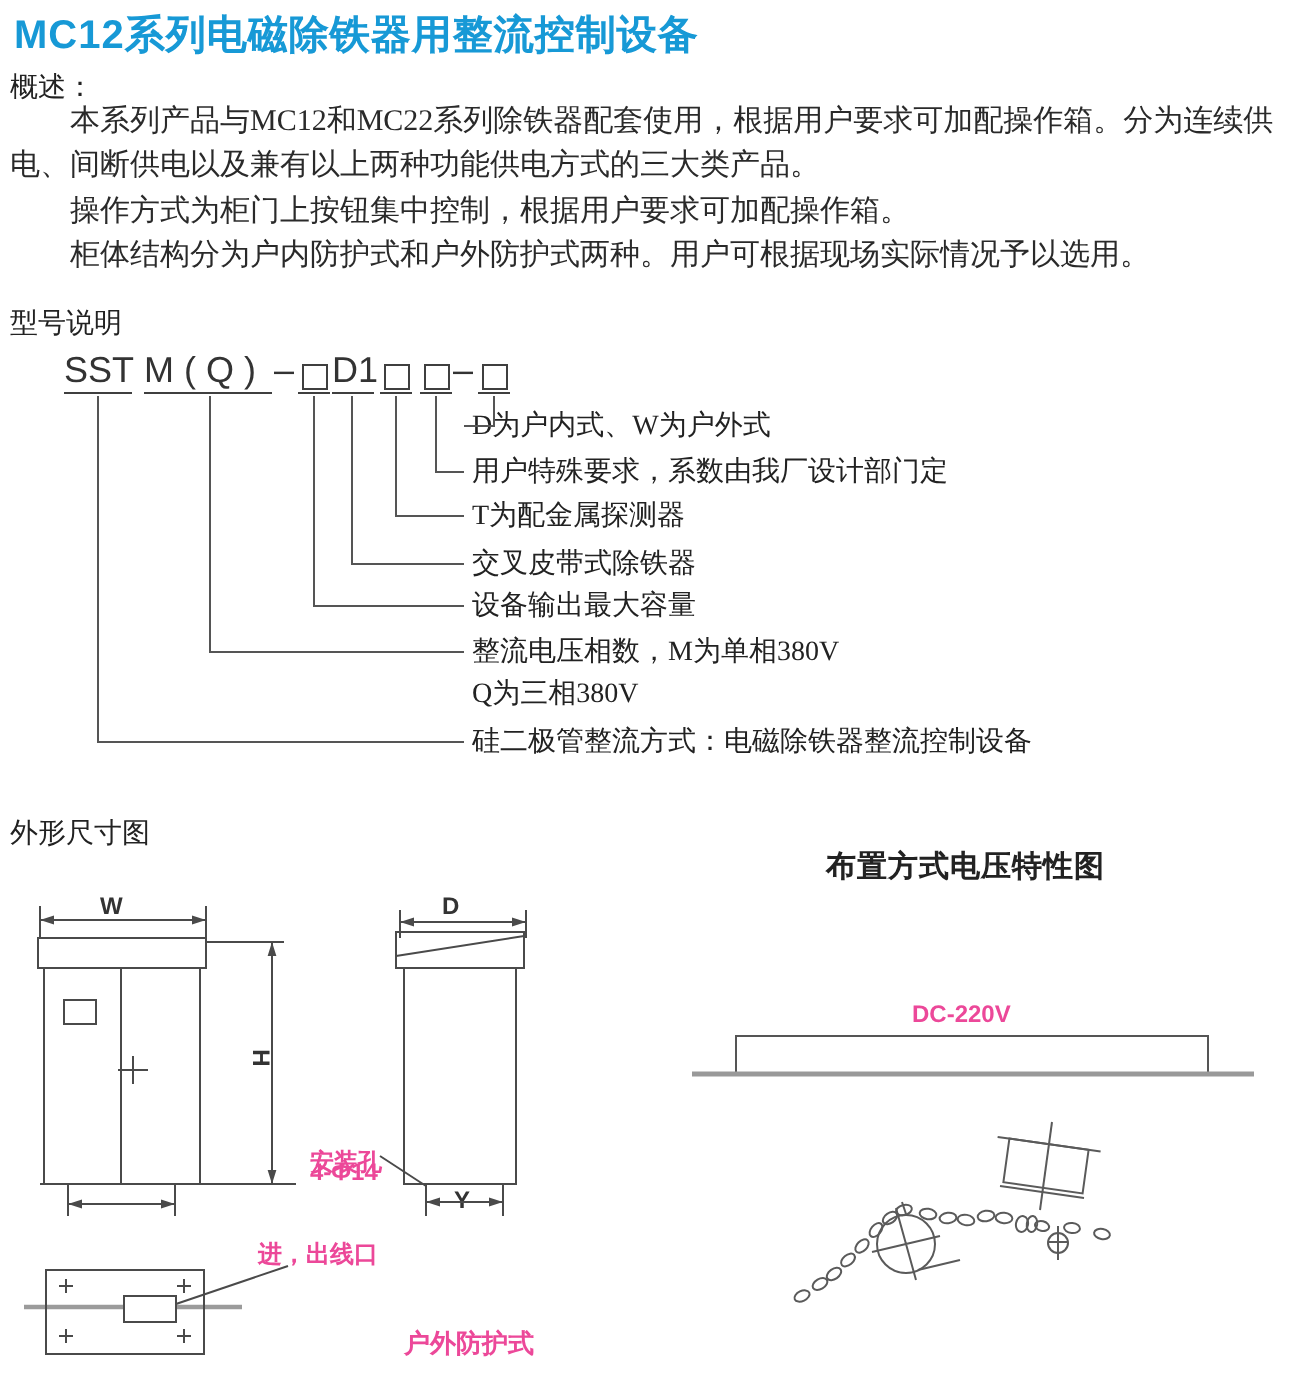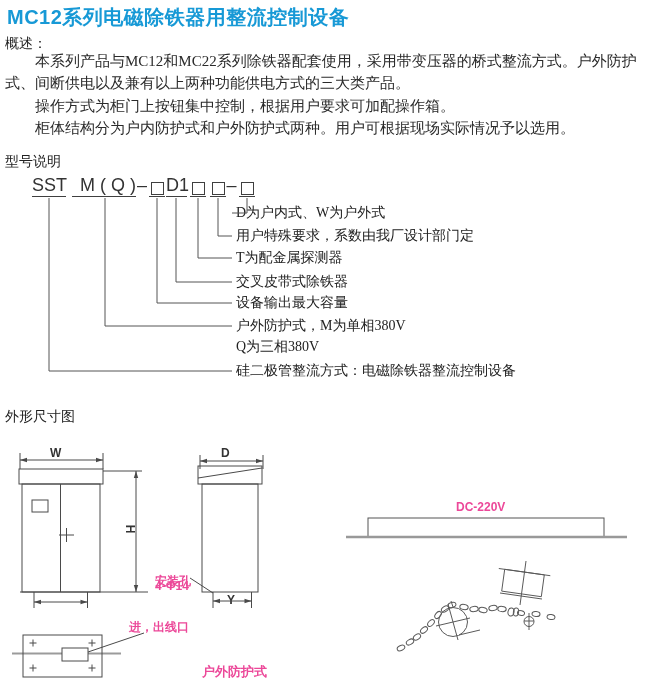--- a/index.html
+++ b/index.html
@@ -7,21 +7,21 @@
         font-family:"Liberation Sans",sans-serif;}
   .abs{position:absolute;}
   .page-title{left:7px;top:4px;font-size:20px;font-weight:bold;color:#1799d6;
               letter-spacing:.5px;white-space:nowrap;}
   .sec-head{font-size:14px;color:#222;font-weight:500;white-space:nowrap;}
   .paras{left:5px;top:50px;width:638px;}
   .paras p{margin:0;text-indent:2em;font-family:"Liberation Serif",serif;
            font-size:15px;line-height:22.4px;color:#2a2a2a;}
   
   .mseg{position:absolute;top:175px;height:21px;border-bottom:1px solid #3f3f3f;
-        font-size:18px;line-height:21px;color:#333;text-align:right;white-space:nowrap;}
+        font-size:18px;line-height:21px;color:#333;text-align:left;white-space:nowrap;}
   .mdash{position:absolute;top:175px;height:21px;font-size:18px;line-height:21px;
          color:#333;text-align:center;}
   .mboxwrap{position:absolute;top:180px;height:16px;border-bottom:1px solid #3f3f3f;
             display:flex;justify-content:center;align-items:flex-start;}
   .mbox{width:11px;height:11px;border:1.5px solid #3f3f3f;margin-top:2px;background:#fff;}
   .tree-label{position:absolute;left:236px;font-family:"Liberation Serif",serif;
               font-size:14px;color:#222;white-space:nowrap;}
   .dim-letter{position:absolute;font-size:12px;font-weight:bold;color:#333;}
   .bold-label{position:absolute;font-size:12px;font-weight:bold;color:#ec4899;white-space:nowrap;}
   .rot90{transform:rotate(90deg);transform-origin:center;}
@@ -31,21 +31,21 @@
   svg.lineart{position:absolute;left:0;top:0;pointer-events:none;}
 </style>
 </head>
 <body>
 
 <div class="page">
 
   <div class="abs page-title">MC12系列电磁除铁器用整流控制设备</div>
   <div class="abs sec-head" style="left:5px;top:35px;">概述：</div>
   <div class="abs paras">
-    <p>本系列产品与MC12和MC22系列除铁器配套使用，采用带变压器的桥式整流方式。户外防护式、间断供电以及兼有以上两种功能供电方式的三大类产品。</p>
+    <p>本系列产品与MC12和MC22系列除铁器配套使用，根据用户要求可加配操作箱。分为连续供电、间断供电以及兼有以上两种功能供电方式的三大类产品。</p>
     <p>操作方式为柜门上按钮集中控制，根据用户要求可加配操作箱。</p>
     <p>柜体结构分为户内防护式和户外防护式两种。用户可根据现场实际情况予以选用。</p>
   </div>
 
   <div class="abs sec-head" style="left:5px;top:153px;">型号说明</div>
 
   <div class="mseg" style="left:32px;width:34px;">SST</div>
   <div class="mseg" style="left:72px;width:64px;">M ( Q )</div>
   <div class="mdash" style="left:137px;width:10px;">–</div>
   <div class="mboxwrap" style="left:149px;width:16px;">
@@ -61,25 +61,26 @@
   <div class="mdash" style="left:226px;width:11px;">–</div>
   <div class="mboxwrap" style="left:239px;width:16px;">
     <span class="mbox"></span>
     </div>
 
   <div class="tree-label" style="top:204px;">D为户内式、W为户外式</div>
   <div class="tree-label" style="top:227px;">用户特殊要求，系数由我厂设计部门定</div>
   <div class="tree-label" style="top:249px;">T为配金属探测器</div>
   <div class="tree-label" style="top:294px;">设备输出最大容量</div>
   <div class="tree-label" style="top:273px;">交叉皮带式除铁器</div>
-  <div class="tree-label" style="top:317px;">户外防护式，M为单相380V</div>
+  <div class="tree-label" style="top:317px;">整流电压相数，M为单相380V</div>
   <div class="tree-label" style="top:338px;">Q为三相380V</div>
   <div class="tree-label" style="top:362px;">硅二极管整流方式：电磁除铁器整流控制设备</div>
 
   <div class="abs sec-head" style="left:5px;top:408px;">外形尺寸图</div>
+  <div class="abs chart-head">布置方式电压特性图</div>
 
   <div class="dim-letter" style="left:50px;top:446px;">W</div>
   <div class="dim-letter rot90" style="left:126px;top:522px;">H</div>
   <div class="dim-letter" style="left:221px;top:446px;">D</div>
   <div class="dim-letter ylab" style="left:224px;top:593px;">Y</div>
 
   <div class="bold-label" style="left:155px;top:579px;">4-Φ14</div>
   <div class="bold-label" style="left:155px;top:573px;">安装孔</div>
   <div class="bold-label" style="left:129px;top:619px;">进，出线口</div>
   <div class="bold-label" style="left:202px;top:663px;font-size:13px;">户外防护式</div>

